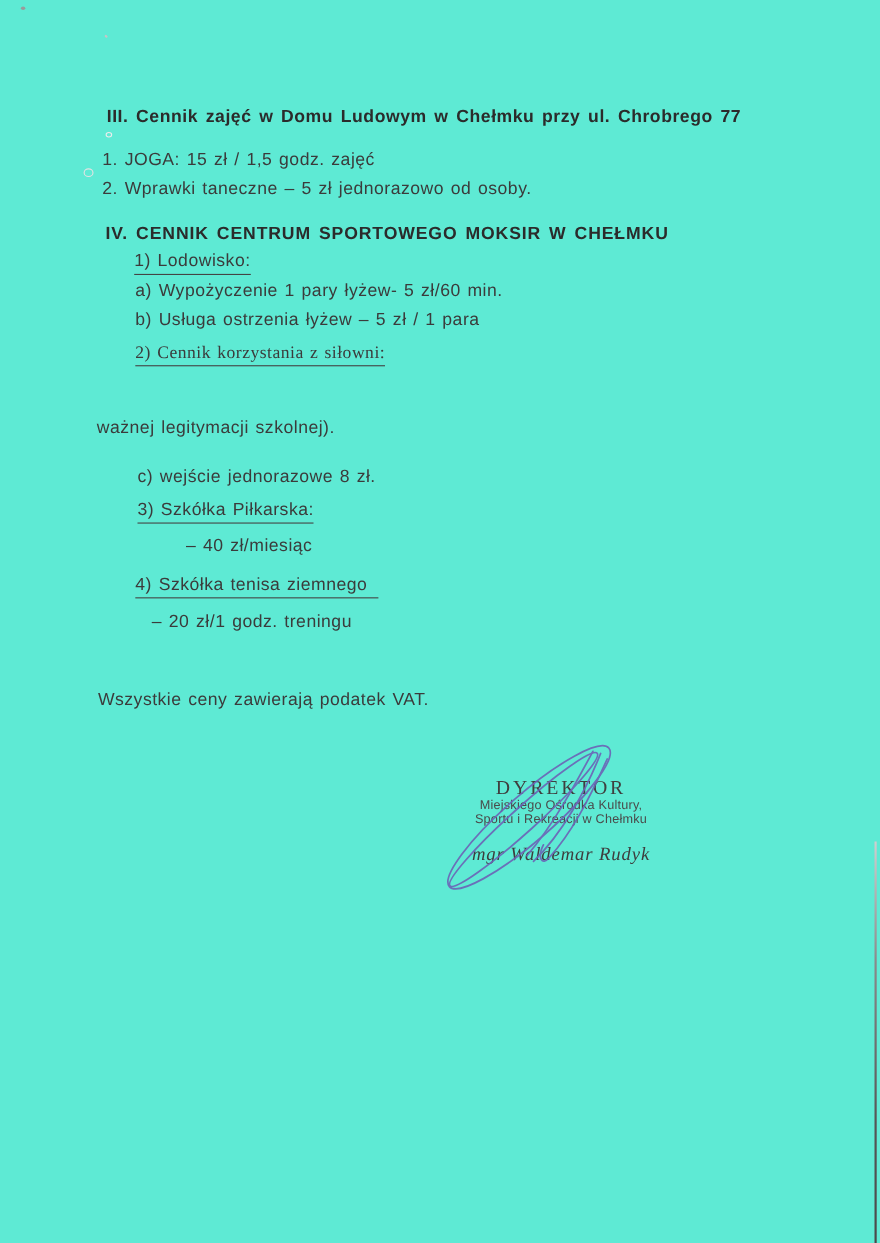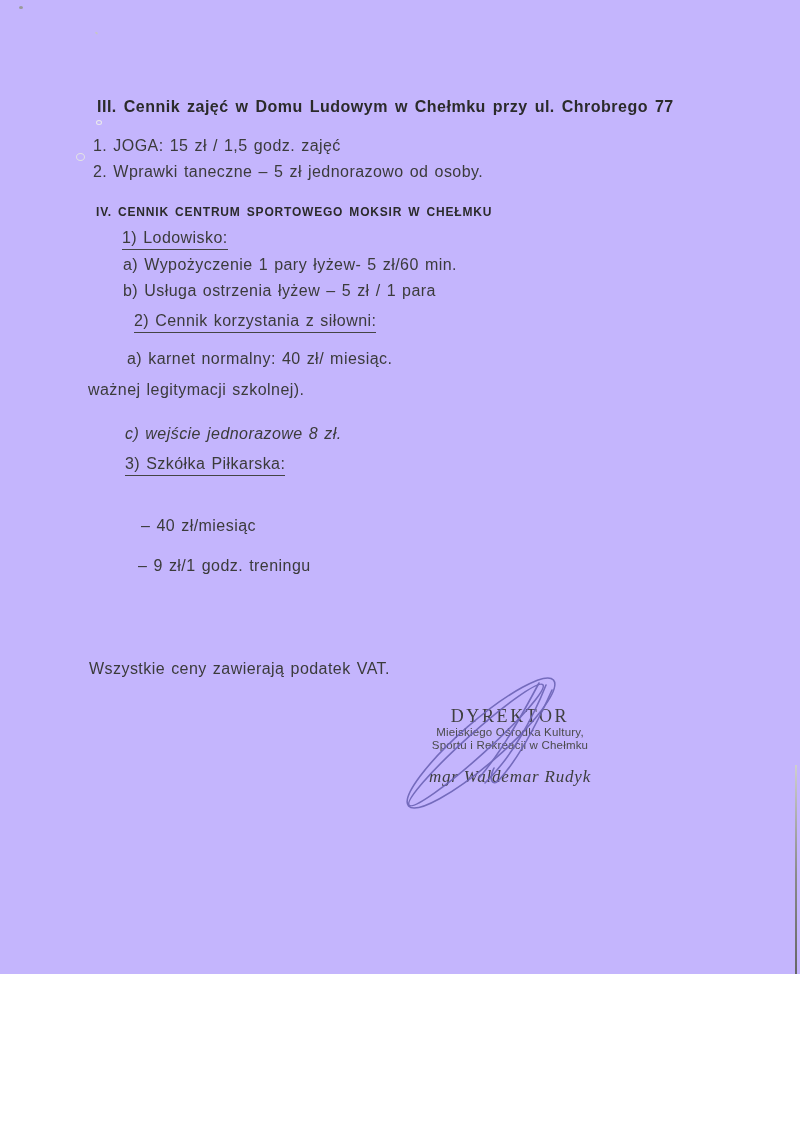--- a/index.html
+++ b/index.html
@@ -4,43 +4,43 @@
 <style>
   html, body { margin: 0; padding: 0; }
   body {
     width: 800px; height: 1130px;
     background: #ffffff;
     font-family: "Liberation Sans", sans-serif;
     overflow: hidden;
   }
   .page {
     position: relative;
-    width: 800px; height: 974px;
-    background: #c4b5fd;
+    width: 800px; height: 1130px;
+    background: #5eead4;
     overflow: hidden;
   }
   .line {
     position: absolute;
     white-space: nowrap;
     font-size: 16px;
     line-height: 19px;
     color: #3b3b3b;
     letter-spacing: 0.45px;
     word-spacing: 1.2px;
   }
   .heading {
     font-weight: bold;
     font-size: 16px;
     color: #2b2b2b;
     letter-spacing: 0.5px;
     word-spacing: 2px;
   }
   .heading-iv {
     font-weight: bold;
-    font-size: 12px;
+    font-size: 16px;
     color: #2b2b2b;
     letter-spacing: 0.8px;
     word-spacing: 2px;
   }
   .sub-title {
     border-bottom: 1.5px solid #444444;
     padding-bottom: 2px;
     display: inline-block;
   }
   .sub-title.extended { padding-right: 10px; }
@@ -108,31 +108,31 @@
   <div class="line heading" style="left:97px; top:97px;">III. Cennik zajęć w Domu Ludowym w Chełmku przy ul. Chrobrego 77</div>
   <div class="line" style="left:93px; top:136px;">1. JOGA: 15 zł / 1,5 godz. zajęć</div>
   <div class="line" style="left:93px; top:162px;">2. Wprawki taneczne – 5 zł jednorazowo od osoby.</div>
 
   <div class="line heading-iv" style="left:96px; top:203px;">IV. CENNIK CENTRUM SPORTOWEGO MOKSIR W CHEŁMKU</div>
 
   <div class="line" style="left:122px; top:228px;"><span class="sub-title">1) Lodowisko:</span></div>
   <div class="line" style="left:123px; top:255px;text-align:right;">a) Wypożyczenie 1 pary łyżew- 5 zł/60 min.</div>
   <div class="line" style="left:123px; top:281px;">b) Usługa ostrzenia łyżew – 5 zł / 1 para</div>
 
-  <div class="line" style="left:134px; top:311px;"><span class="sub-title">2) Cennik korzystania z siłowni:</span></div>
-  <div class="line" style="left:127px; top:349px;">a) karnet normalny: 40 zł/ miesiąc.</div>
+  <div class="line" style="left:123px; top:311px;font-family:Liberation Serif, serif;"><span class="sub-title">2) Cennik korzystania z siłowni:</span></div>
   <div class="line" style="left:88px; top:380px;">ważnej legitymacji szkolnej).</div>
-  <div class="line" style="left:125px; top:424px;font-style:italic;">c) wejście jednorazowe 8 zł.</div>
+  <div class="line" style="left:125px; top:424px;">c) wejście jednorazowe 8 zł.</div>
 
   <div class="line" style="left:125px; top:454px;"><span class="sub-title">3) Szkółka Piłkarska:</span></div>
-  <div class="line" style="left:141px; top:487px;margin-top:29px;">– 40 zł/miesiąc</div>
+  <div class="line" style="left:169px; top:487px;">– 40 zł/miesiąc</div>
 
-  <div class="line" style="left:138px; top:556px;">– 9 zł/1 godz. treningu</div>
+  <div class="line" style="left:123px; top:522px;"><span class="sub-title extended">4) Szkółka tenisa ziemnego</span></div>
+  <div class="line" style="left:138px; top:556px;">– 20 zł/1 godz. treningu</div>
 
-  <div class="line" style="left:89px; top:627px;margin-top:32px;">Wszystkie ceny zawierają podatek VAT.</div>
+  <div class="line" style="left:89px; top:627px;">Wszystkie ceny zawierają podatek VAT.</div>
 
   <div class="sig-block">
     <div class="sig-role">DYREKTOR</div>
     <div class="sig-org">Miejskiego Ośrodka Kultury,</div>
     <div class="sig-org">Sportu i Rekreacji w Chełmku</div>
     <div class="sig-name">mgr Waldemar Rudyk</div>
   </div>
 
   <svg class="sig-ink" viewBox="0 0 172 160">
     <g fill="none" stroke-width="1.6" stroke-linecap="round" opacity="0.9">

